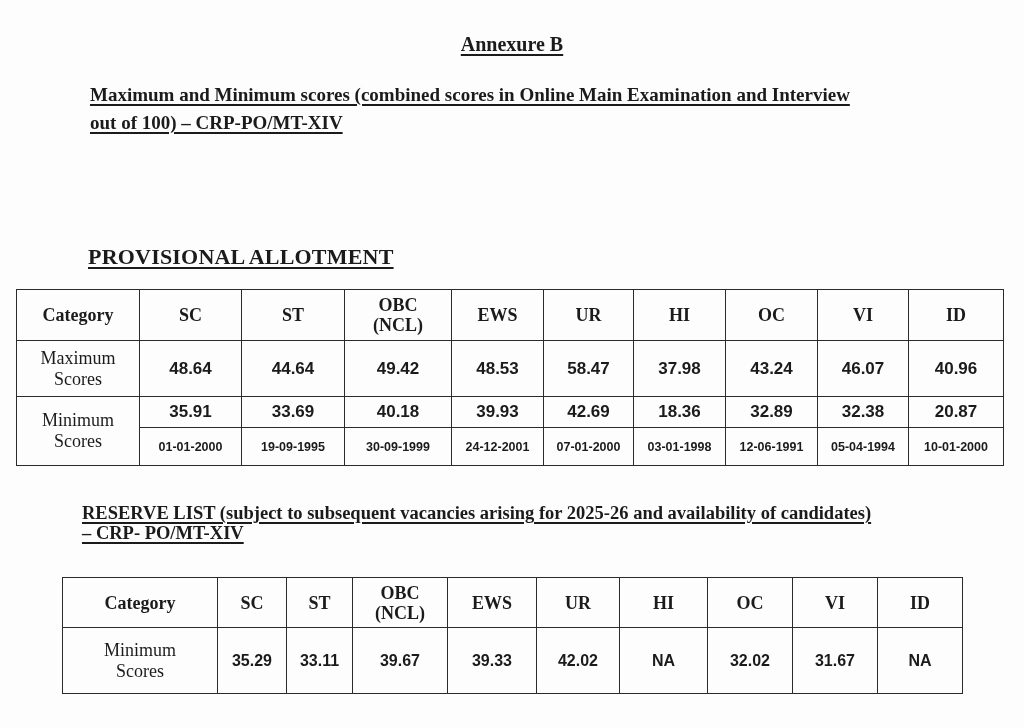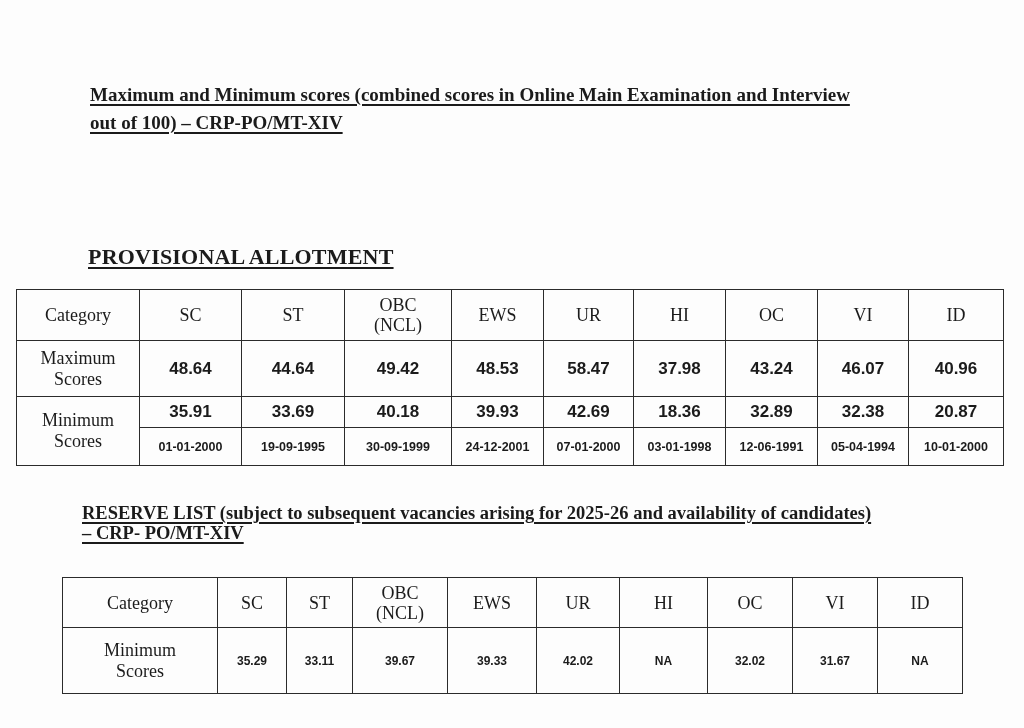--- a/index.html
+++ b/index.html
@@ -50,21 +50,21 @@
     text-align: center;
     vertical-align: middle;
     padding: 0;
     overflow: hidden;
   }
   .t1 { left: 16px; top: 289px; width: 987px; }
   .t2 { left: 62px; top: 577px; width: 901px; }
 
   th.col-head {
     font-family: "Liberation Serif", serif;
-    font-weight: 400; font-size: 18px; line-height: 20px;
+    font-weight: 700; font-size: 18px; line-height: 20px;
     white-space: pre-line;
   }
   td.cat-label {
     font-family: "Liberation Serif", serif;
     font-weight: 400; font-size: 18px; line-height: 21px;
     white-space: pre-line;
   }
   td.score {
     font-family: "Liberation Sans", sans-serif;
     font-weight: 600; font-size: 17px;
@@ -72,27 +72,28 @@
   td.date {
     font-family: "Liberation Sans", sans-serif;
     font-weight: 700; font-size: 12.5px;
   }
   .t1 tr.r-head   { height: 51px; }
   .t1 tr.r-max    { height: 56px; }
   .t1 tr.r-minval { height: 31px; }
   .t1 tr.r-mindate{ height: 38px; }
   .t2 tr.r-head   { height: 50px; }
   .t2 tr.r-min    { height: 66px; }
-  .t2 td.score    { font-size: 12px; }
+  .t2 td.score    { font-size: 16px; }
 </style>
 </head>
 <body>
 
 <div class="page">
 
+  <div class="heading annexure-title">Annexure B</div>
 
   <div class="heading main-heading">Maximum and Minimum scores (combined scores in Online Main Examination and Interview
 out of 100) – CRP-PO/MT-XIV</div>
 
 
   <div class="heading provisional-heading">PROVISIONAL ALLOTMENT</div>
 
   <table class="scores t1">
     <colgroup>
       <col style="width:123px">

